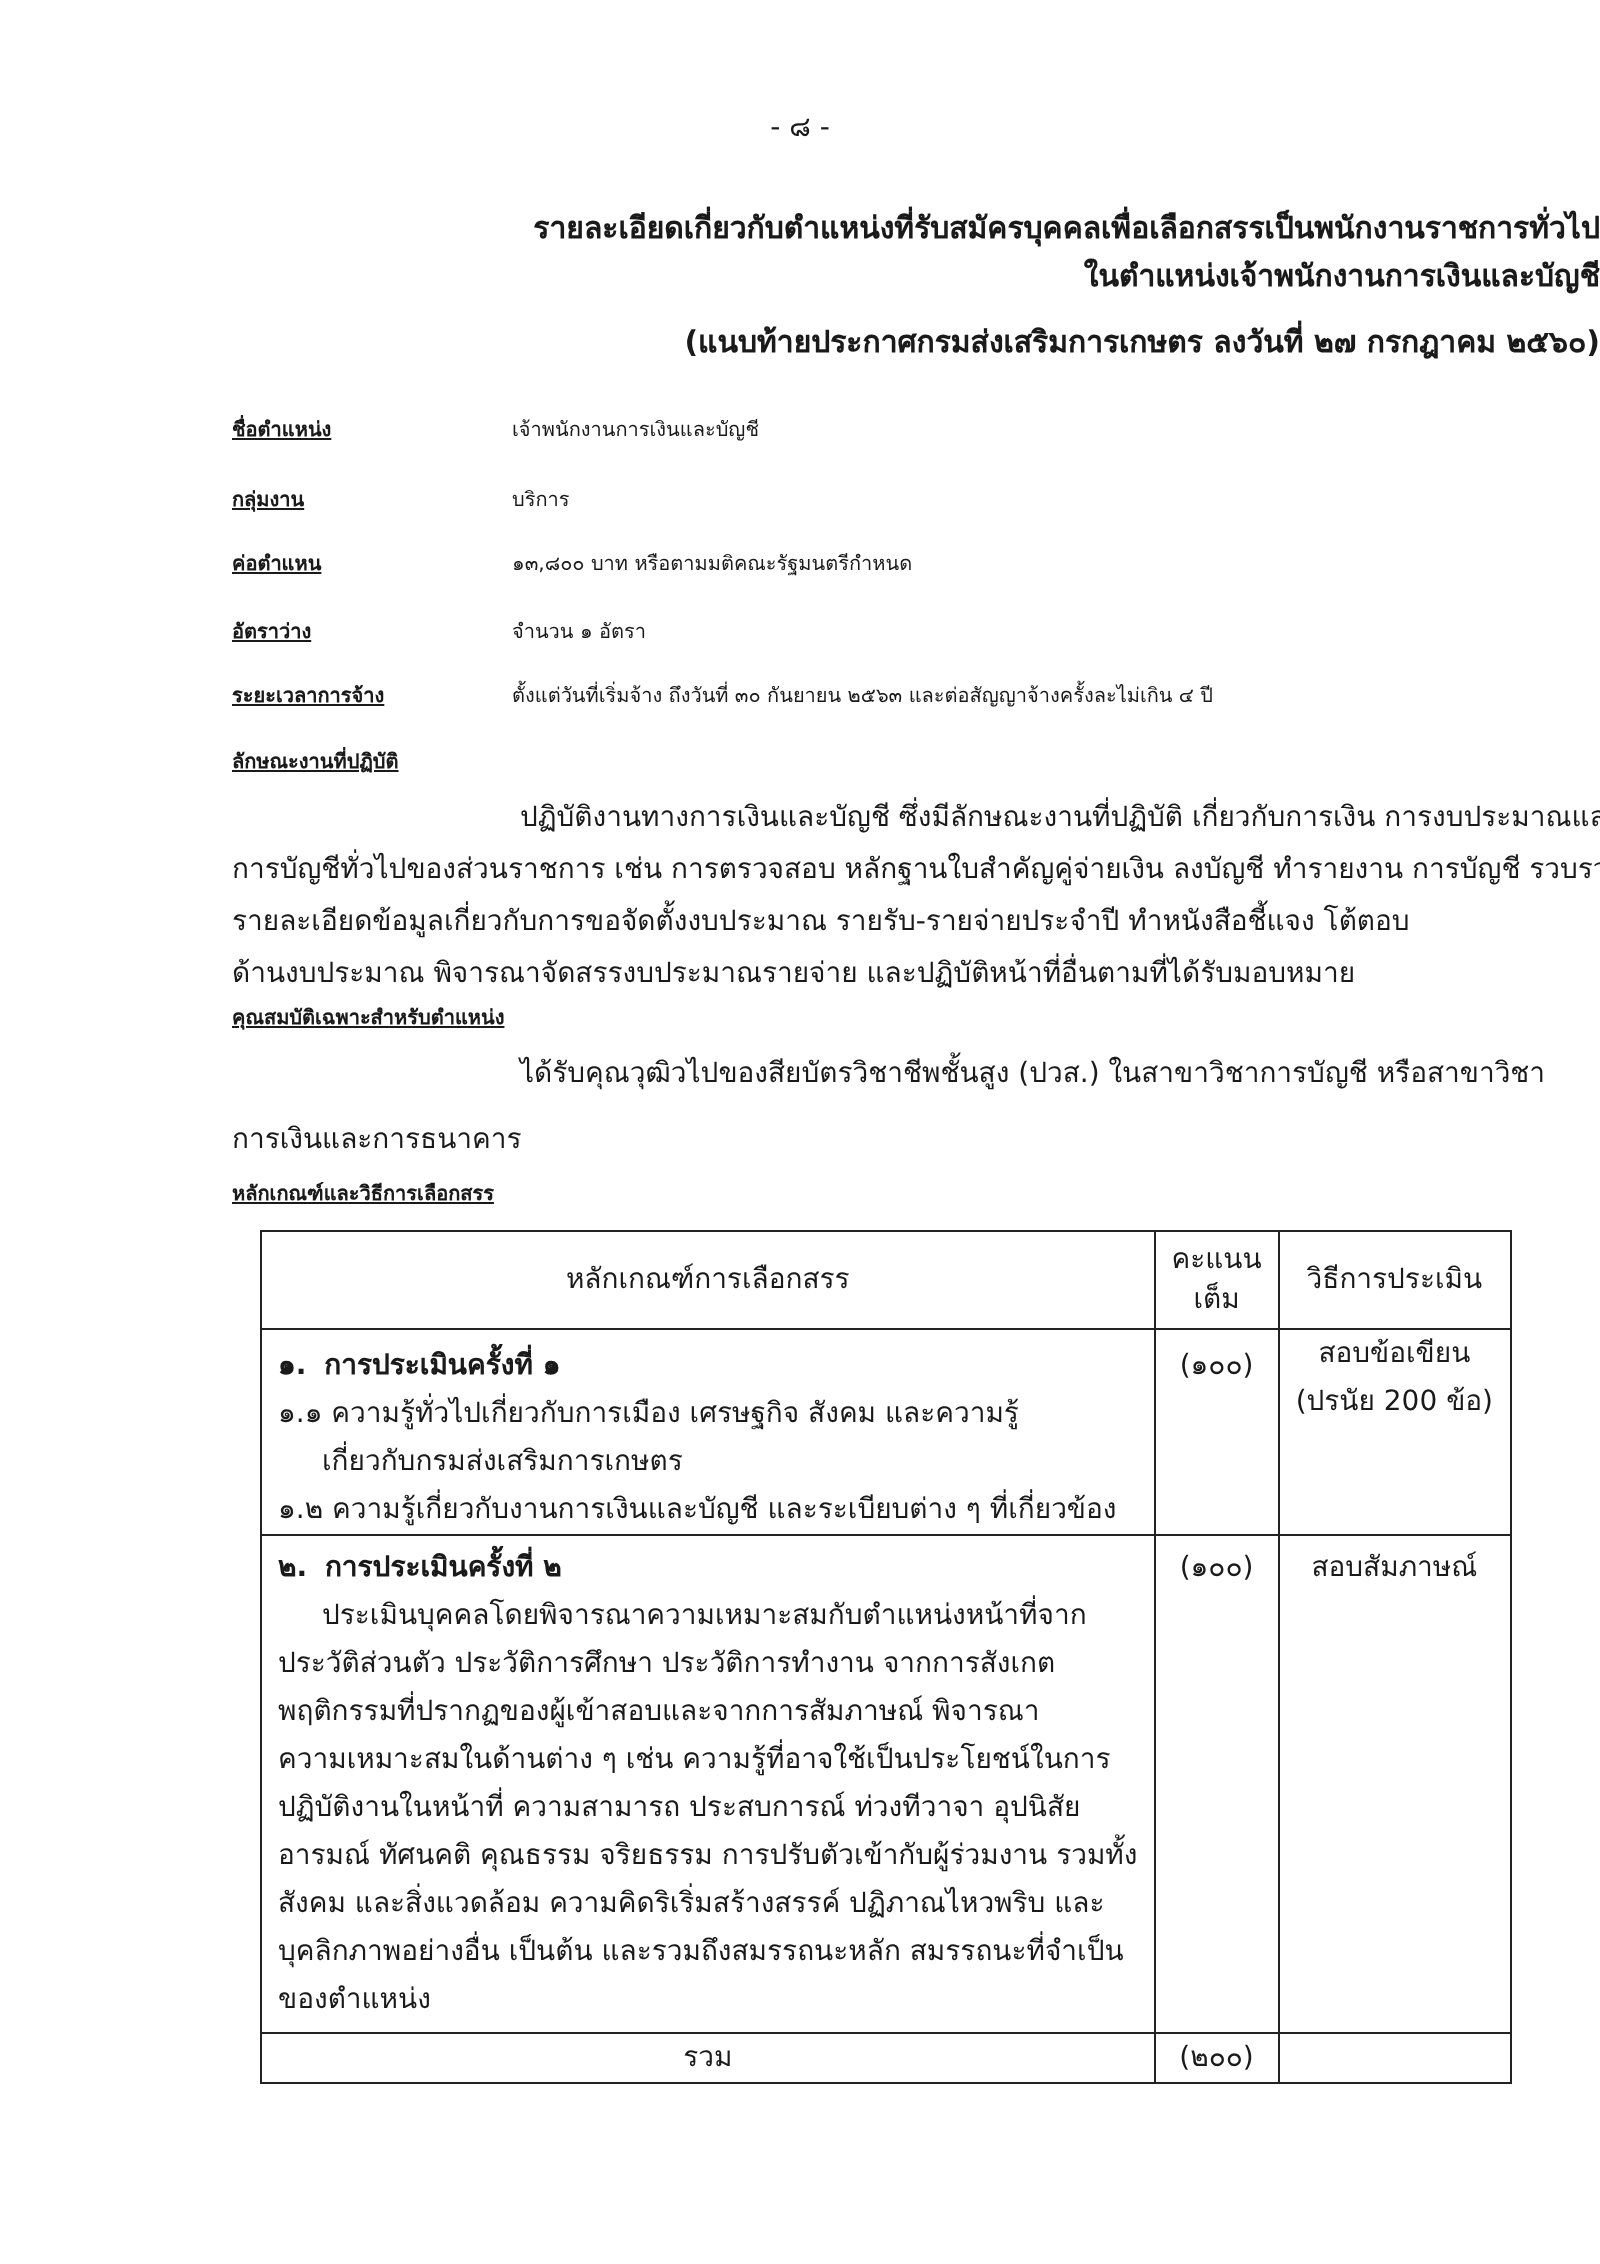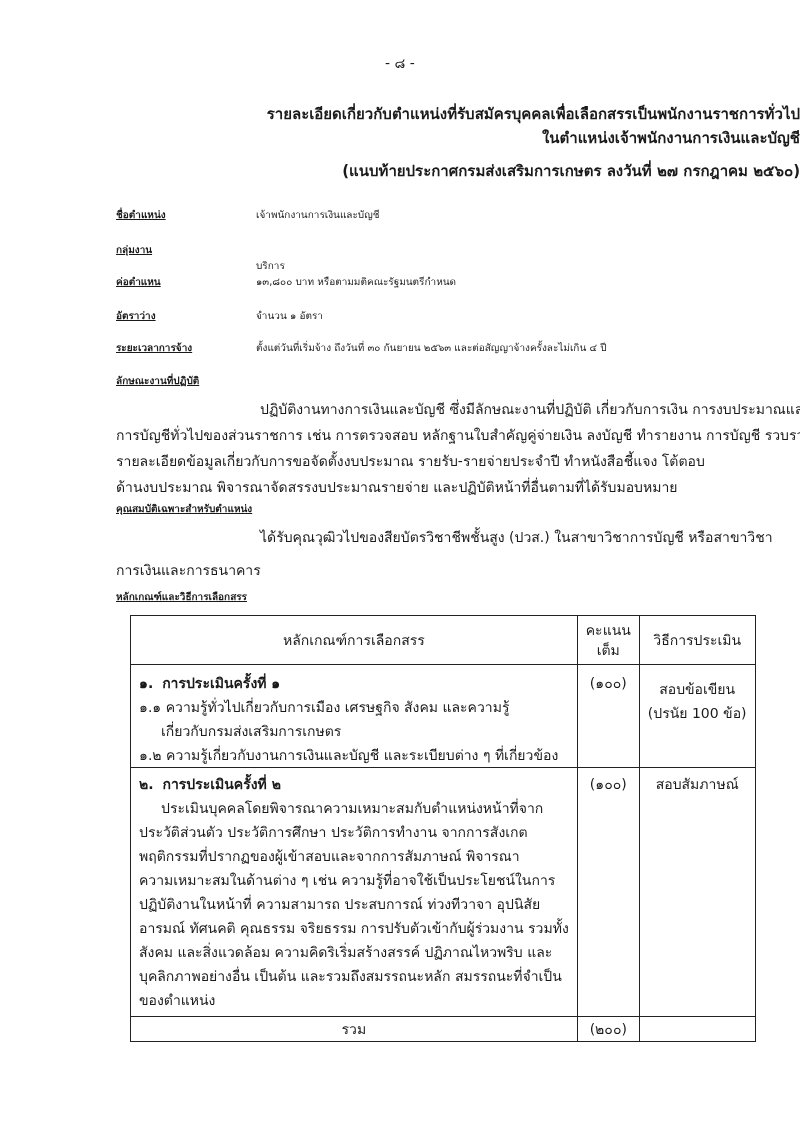--- a/index.html
+++ b/index.html
@@ -29,21 +29,21 @@
 
 <div class="abs title t1">รายละเอียดเกี่ยวกับตำแหน่งที่รับสมัครบุคคลเพื่อเลือกสรรเป็นพนักงานราชการทั่วไป</div>
 <div class="abs title t2">ในตำแหน่งเจ้าพนักงานการเงินและบัญชี</div>
 <div class="abs title t3">(แนบท้ายประกาศกรมส่งเสริมการเกษตร ลงวันที่ ๒๗ กรกฎาคม ๒๕๖๐)</div>
 
 <div>
   <div class="abs lbl" style="top:207px">ชื่อตำแหน่ง</div>
   <div class="abs val" style="top:207px">เจ้าพนักงานการเงินและบัญชี</div>
 
   <div class="abs lbl" style="top:242px">กลุ่มงาน</div>
-  <div class="abs val" style="top:258px">บริการ</div>
+  <div class="abs val" style="top:242px">บริการ</div>
 
   <div class="abs lbl" style="top:274px">ค่อตำแหน</div>
   <div class="abs val" style="top:274px">๑๓,๘๐๐  บาท หรือตามมติคณะรัฐมนตรีกำหนด</div>
 
   <div class="abs lbl" style="top:308px">อัตราว่าง</div>
   <div class="abs val" style="top:308px">จำนวน ๑ อัตรา</div>
 
   <div class="abs lbl" style="top:340px">ระยะเวลาการจ้าง</div>
   <div class="abs val" style="top:340px">ตั้งแต่วันที่เริ่มจ้าง ถึงวันที่ ๓๐ กันยายน ๒๕๖๓ และต่อสัญญาจ้างครั้งละไม่เกิน ๔ ปี</div>
 </div>
@@ -81,23 +81,23 @@
         <span class="num">๑.</span>&nbsp;
         <span class="u">การประเมินครั้งที่ ๑</span>
       </div>
       <div>๑.๑ ความรู้ทั่วไปเกี่ยวกับการเมือง เศรษฐกิจ สังคม และความรู้</div>
       <div class="ind">เกี่ยวกับกรมส่งเสริมการเกษตร</div>
       <div>๑.๒ ความรู้เกี่ยวกับงานการเงินและบัญชี และระเบียบต่าง ๆ ที่เกี่ยวข้อง</div>
     </td>
     <td class="c2 cell-lines" style="padding-top:6px">
       <div>(๑๐๐)</div>
     </td>
-    <td class="c3 cell-lines" style="padding-top:12px">
+    <td class="c3 cell-lines" style="padding-top:0">
       <div>สอบข้อเขียน</div>
-      <div>(ปรนัย 100 ข้อ)</div>
+      <div>(ปรนัย 200 ข้อ)</div>
     </td>
   </tr>
 
   <tr>
     <td class="c1 cell-lines" style="padding-top:4px; padding-bottom:4px">
       <div>
         <span class="num">๒.</span>&nbsp;
         <span class="u">การประเมินครั้งที่ ๒</span>
       </div>
       <div class="ind">ประเมินบุคคลโดยพิจารณาความเหมาะสมกับตำแหน่งหน้าที่จาก</div>

